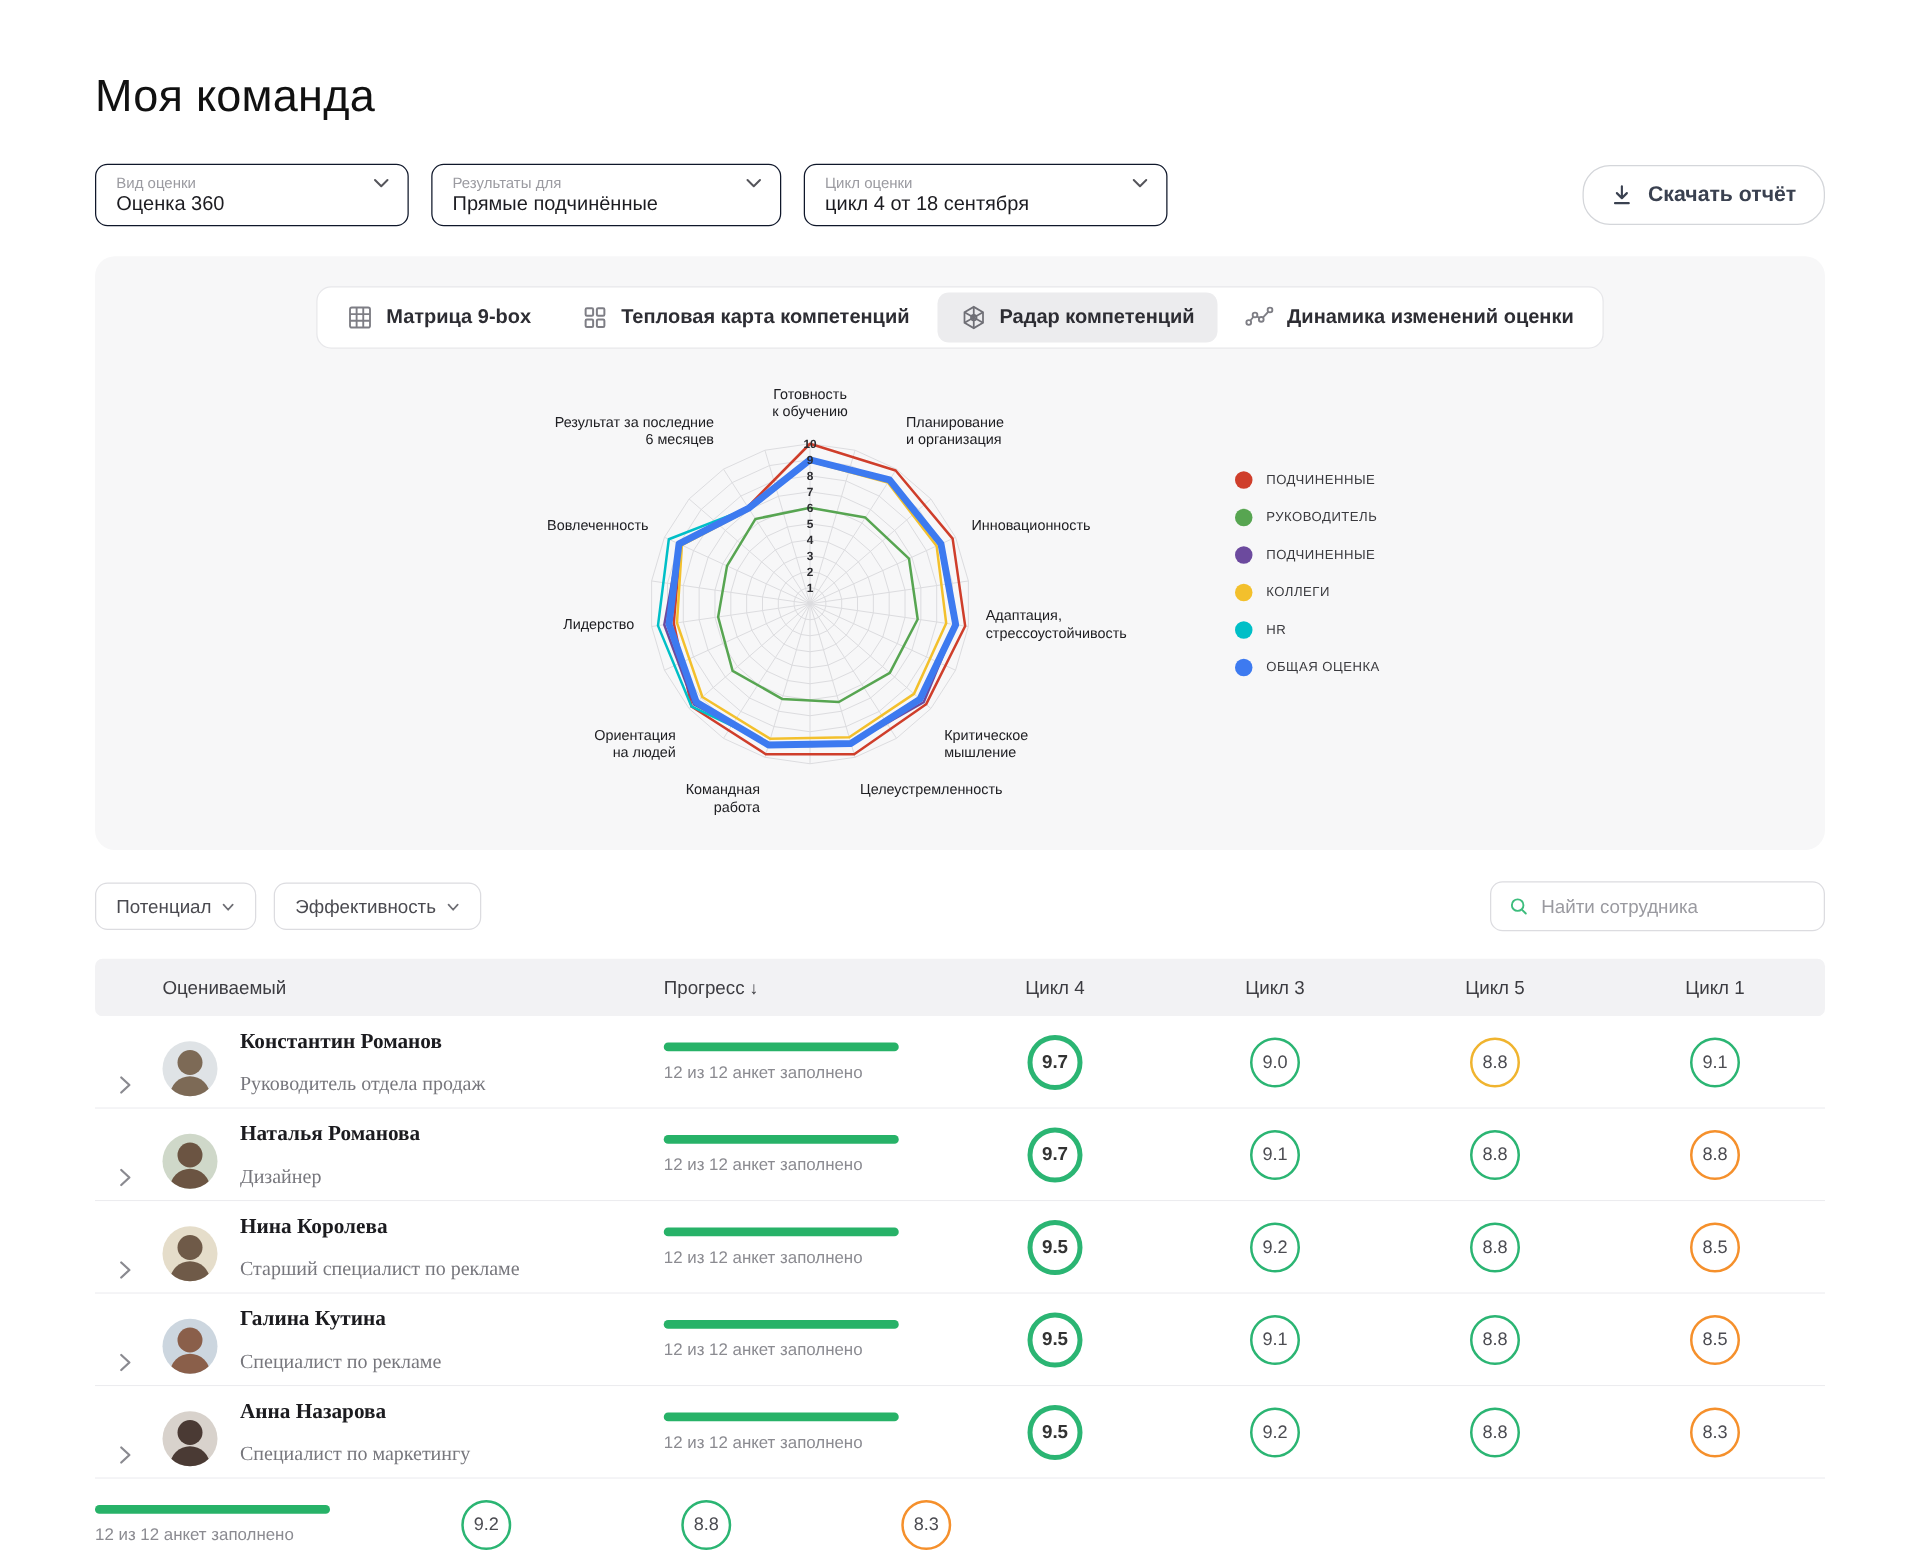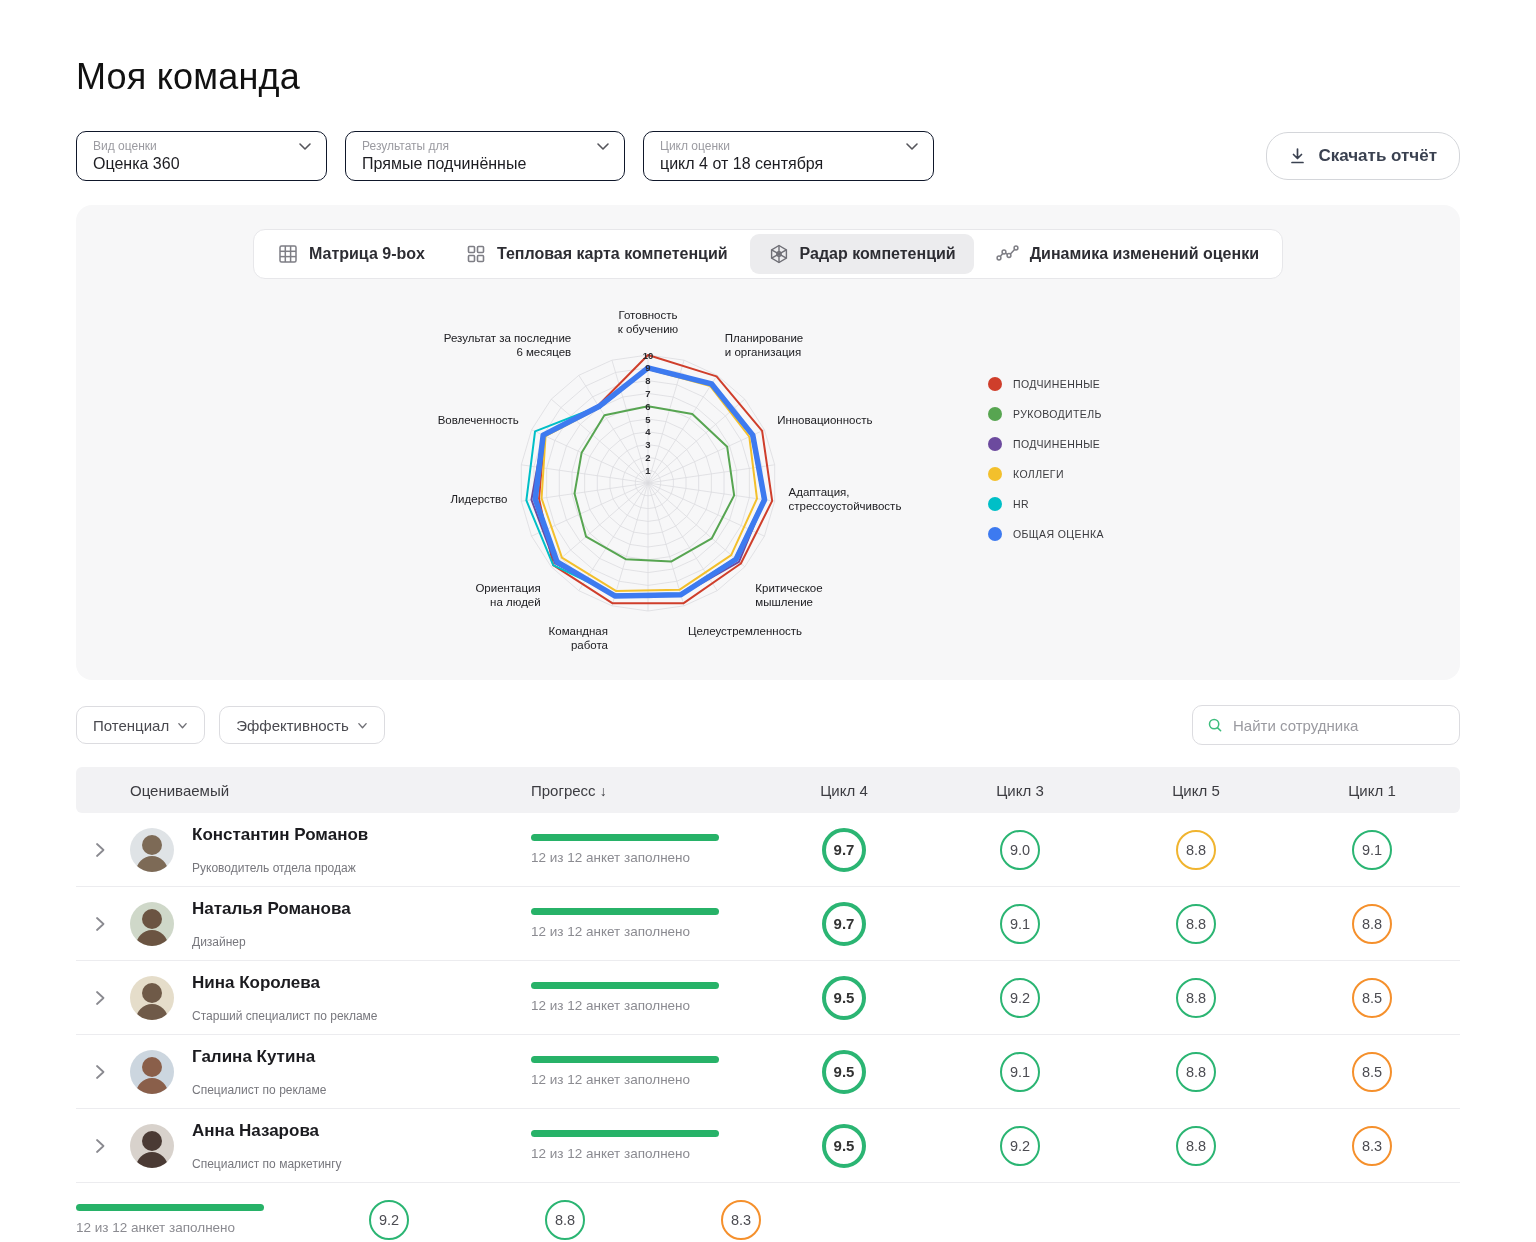--- a/index.html
+++ b/index.html
@@ -48,35 +48,35 @@
   
   .table { margin-top:22px; }
   .thead { background:#f2f2f4; border-radius:6px; height:46px; display:flex; align-items:center; }
   .th { font-size:15px; color:#3c3c41; }
   .col-person { width:455px; padding-left:54px; }
   .col-progress { width:225px; }
   .col-cycle { width:176px; text-align:center; }
   .sort-arrow { font-size:14px; color:#3c3c41; margin-left:4px; }
 
   .trow { display:flex; align-items:center; height:74px; border-bottom:1px solid #ececef; background:#fff; }
-  .cell-person { width:455px; display:flex; align-items:center; }
+  .cell-person { width:455px; display:flex; align-items:flex-end;font-family:Liberation Serif, serif; }
   .row-chevron { width:54px; display:flex; justify-content:flex-start; padding-left:18px; cursor:pointer; }
   .row-chevron svg { display:block; }
   .avatar { width:44px; height:44px; border-radius:50%; position:relative; overflow:hidden; flex:0 0 auto; }
   .avatar::before { content:''; position:absolute; width:20px; height:20px; border-radius:50%; top:7px; left:12px; }
   .avatar::after { content:''; position:absolute; width:32px; height:18px; border-radius:16px 16px 0 0; bottom:-2px; left:6px; }
   .av1 { background:#dfe3e6; } .av1::before,.av1::after { background:#7d6a56; }
   .av2 { background:#cfd8c9; } .av2::before,.av2::after { background:#6b5442; }
   .av3 { background:#e5ddca; } .av3::before,.av3::after { background:#6f5a48; }
   .av4 { background:#ccd6df; } .av4::before,.av4::after { background:#8a5f4a; }
   .av5 { background:#d8d2cc; } .av5::before,.av5::after { background:#4a3a34; }
   .av6 { background:#d6cfae; } .av6::before,.av6::after { background:#53402f; }
   .person-texts { margin-left:18px; }
   .person-name { font-size:17px; font-weight:600; color:#1b1b1f; }
-  .person-role { font-size:12px; color:#77777d; margin-top:16px; }
+  .person-role { font-size:16px; color:#77777d; margin-top:16px; }
   .cell-progress { width:225px; }
   .progress-bar { width:188px; height:7px; border-radius:4px; background:#27b268; }
   .progress-text { font-size:13.5px; color:#8b8b91; margin-top:9px; }
   .cell-cycle { width:176px; display:flex; justify-content:center; }
   .score { width:40px; height:40px; border-radius:50%; border:2.5px solid #2bb573; background:#fff; display:flex; align-items:center; justify-content:center; font-size:14.5px; color:#4c4c52; }
   .score.big { width:44px; height:44px; border-width:4.5px; font-weight:700; color:#333; font-size:15px; }
   .score[data-color="green"]  { border-color:#2bb573; }
   .score[data-color="yellow"] { border-color:#f0b42f; }
   .score[data-color="orange"] { border-color:#f5902c; }
 

